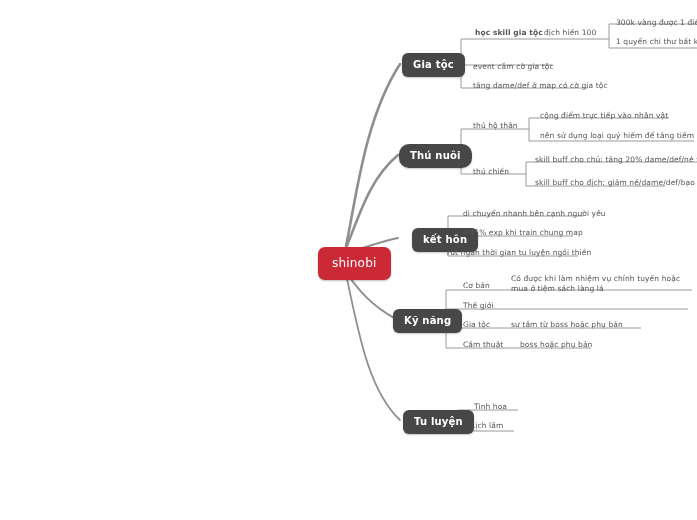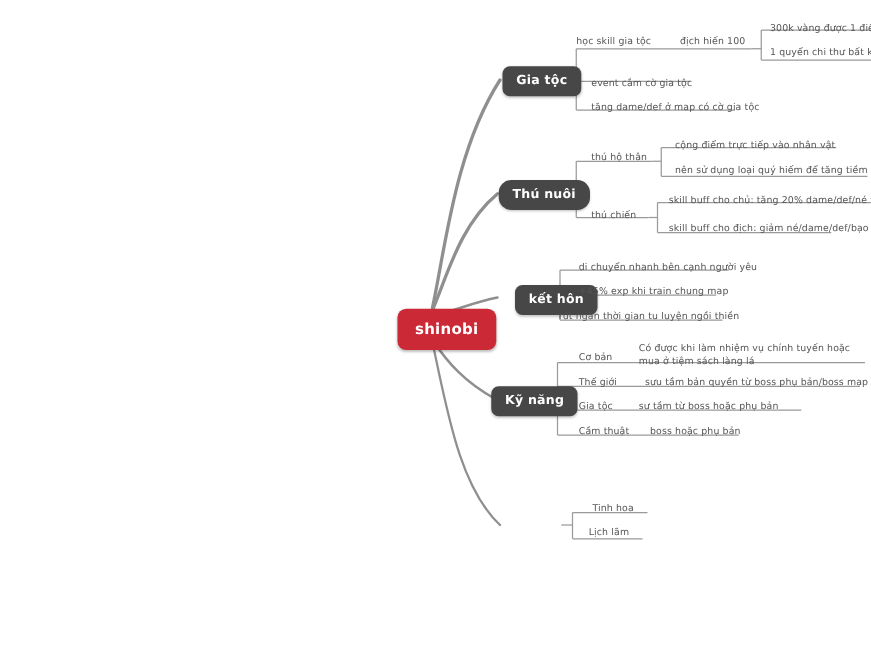--- a/index.html
+++ b/index.html
@@ -29,21 +29,21 @@
   }
   .node {
     position: absolute;
     box-sizing: border-box;
     white-space: nowrap;
   }
   
   .root-node {
     background: #cc2936;
     color: #ffffff;
-    font-weight: bold;
+    font-weight: normal;
     font-size: 12px;
     border-radius: 7px;
     padding: 9px 14px 10px 14px;
     letter-spacing: 0.2px;
     box-shadow: 0 1px 2px rgba(0,0,0,0.25);
   }
   
   .branch-node {
     background: #474747;
     color: #ffffff;
@@ -132,21 +132,21 @@
     </g>
   </svg>
 
   <div class="node root-node" style="left:318px; top:247px;">
     <span>shinobi</span>
   </div>
 
   <div class="node branch-node" style="left:402px; top:53px;">
     <span>Gia tộc</span>
   </div>
-  <div class="node leaf-node" style="left:461px; top:28px;">học skill gia tộc</div>
+  <div class="node leaf-node" style="left:475px; top:28px;font-weight:bold;">học skill gia tộc</div>
   <div class="node leaf-node" style="left:544px; top:28px;">địch hiến 100</div>
   <div class="node leaf-node" style="left:616px; top:18px;">300k vàng được 1 điểm</div>
   <div class="node leaf-node" style="left:616px; top:37px;">1 quyển chi thư bất kỳ đc 1 đ</div>
   <div class="node leaf-node" style="left:473px; top:62px;">event cắm cờ gia tộc</div>
   <div class="node leaf-node" style="left:473px; top:81px;">tăng dame/def ở map có cờ gia tộc</div>
 
   <div class="node branch-node" style="left:399px; top:144px;border-radius:10px;">
     <span>Thú nuôi</span>
   </div>
   <div class="node leaf-node" style="left:473px; top:121px;text-align:right;">thú hộ thân</div>
@@ -162,22 +162,24 @@
   <div class="node leaf-node" style="left:463px; top:209px;">di chuyển nhanh bên cạnh người yêu</div>
   <div class="node leaf-node" style="left:463px; top:228px;">+45% exp khi train chung map</div>
   <div class="node leaf-node" style="left:447px; top:248px;">rút ngắn thời gian tu luyện ngồi thiền</div>
 
   <div class="node branch-node" style="left:393px; top:309px;">
     <span>Kỹ năng</span>
   </div>
   <div class="node leaf-node" style="left:463px; top:281px;">Cơ bản</div>
   <div class="node leaf-node wrap" style="left:511px; top:274px; width:172px;">Có được khi làm nhiệm vụ chính tuyến hoặc mua ở tiệm sách làng lá</div>
   <div class="node leaf-node" style="left:463px; top:301px;">Thế giới</div>
-  <div class="node leaf-node" style="left:516px; top:301px;">sưu tầm bản quyền từ boss phụ bản/boss map</div>
   <div class="node leaf-node" style="left:463px; top:320px;">Gia tộc</div>
   <div class="node leaf-node" style="left:511px; top:320px;">sư tầm từ boss hoặc phụ bản</div>
   <div class="node leaf-node" style="left:463px; top:340px;">Cầm thuật</div>
   <div class="node leaf-node" style="left:520px; top:340px;">boss hoặc phụ bản</div>
 
+  <div class="node branch-node" style="left:403px; top:410px;">
+    <span>Tu luyện</span>
+  </div>
   <div class="node leaf-node" style="left:474px; top:402px;">Tinh hoa</div>
   <div class="node leaf-node" style="left:471px; top:421px;">Lịch lãm</div>
 
 </div>
 
 </body></html>

